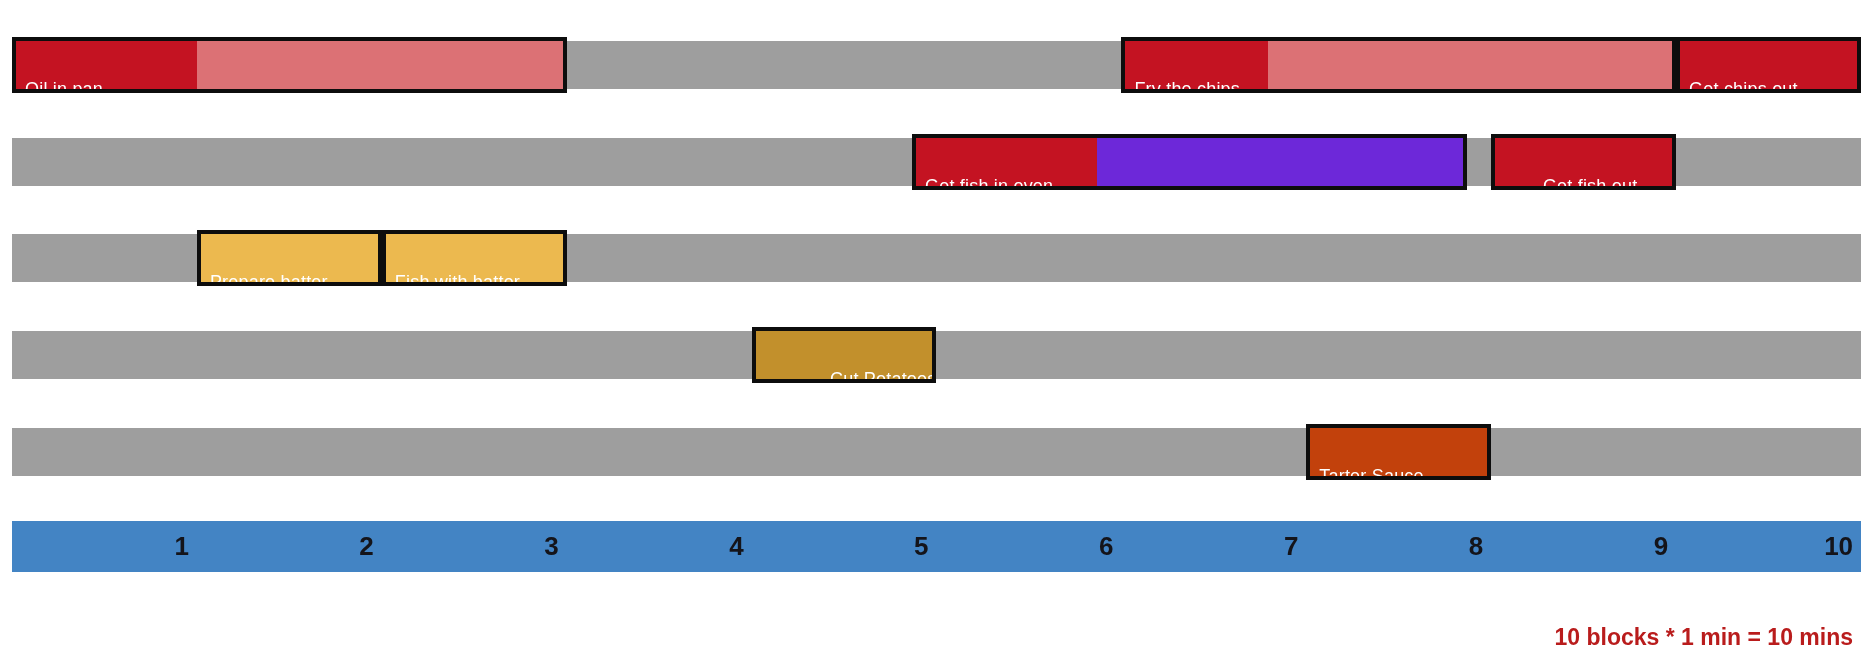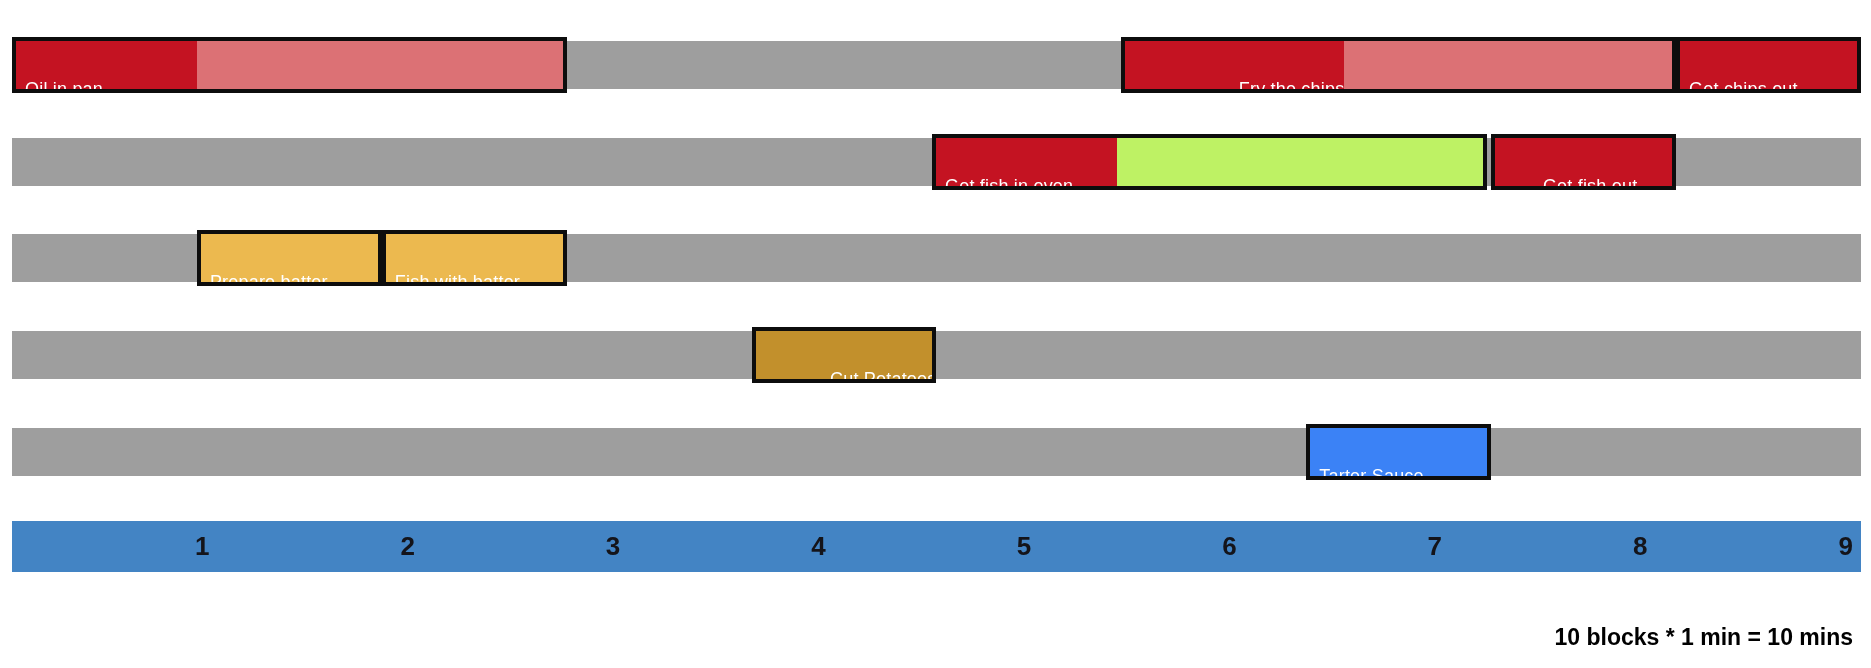--- a/index.html
+++ b/index.html
@@ -66,50 +66,50 @@
   }
   .tick-label {
     color: #14141a;
     font-weight: bold;
     font-size: 26px;
   }
   .footnote {
     position: absolute;
     right: 18px;
     top: 624px;
-    color: #000000;
+    color: #b91c1c;
     font-weight: bold;
     font-size: 23px;
     white-space: nowrap;
   }
 </style>
 </head>
 <body>
 
 <div id="chart">
   <div class="footnote">10 blocks * 1 min = 10 mins</div>
 <div class="row-bar" style="top: 41px; background: rgb(158, 158, 158);">
       <div class="task-box" style="left: 0px; width: 554.7px; background: rgb(220, 113, 117);">
         <div class="task-active" style="width: 180.9px; background: rgb(196, 19, 34);">
           <span class="task-label">Oil in pan</span>
         </div>
       </div>
       <div class="task-box" style="left: 1109.4px; width: 554.7px; background: rgb(220, 113, 117);">
-        <div class="task-active" style="width: 219px; background: rgb(196, 19, 34); justify-content: flex-end;">
+        <div class="task-active" style="width: 143px; background: rgb(196, 19, 34);">
           <span class="task-label">Fry the chips</span>
         </div>
       </div>
       <div class="task-box" style="left: 1664.1px; width: 184.9px; background: rgb(196, 19, 34);">
         <div class="task-active" style="width: 180.9px; background: transparent;">
           <span class="task-label">Get chips out</span>
         </div>
       </div>
     </div>
     <div class="row-bar" style="top: 138px; background: rgb(158, 158, 158);">
-      <div class="task-box" style="left: 920px; width: 554.7px; background: #bef264;">
+      <div class="task-box" style="left: 900px; width: 554.7px; background: #6d28d9;">
         <div class="task-active" style="width: 180.9px; background: rgb(196, 19, 34);">
           <span class="task-label">Get fish in oven</span>
         </div>
       </div>
       <div class="task-box" style="left: 1479.2px; width: 184.9px; background: rgb(196, 19, 34);">
         <div class="task-active" style="width: 180.9px; background: transparent; justify-content: center;">
           <span class="task-label">Get fish out</span>
         </div>
       </div>
     </div>
@@ -126,21 +126,21 @@
       </div>
     </div>
     <div class="row-bar" style="top: 331px; background: rgb(158, 158, 158);">
       <div class="task-box" style="left: 739.6px; width: 184.9px; background: rgb(194, 144, 44);">
         <div class="task-active" style="width: 180.9px; background: transparent; justify-content: flex-end;">
           <span class="task-label">Cut Potatoes</span>
         </div>
       </div>
     </div>
     <div class="row-bar" style="top: 428px; background: rgb(158, 158, 158);">
-      <div class="task-box" style="left: 1294.3px; width: 184.9px; background: #3b82f6;">
+      <div class="task-box" style="left: 1294.3px; width: 184.9px; background: #c2410c;">
         <div class="task-active" style="width: 180.9px; background: transparent;">
           <span class="task-label">Tarter Sauce</span>
         </div>
       </div>
     </div>
     <div class="axis" style="background: rgb(67, 132, 196);">
       <div class="tick-cell">
         <span class="tick-label">1</span>
       </div>
       <div class="tick-cell">
@@ -160,14 +160,17 @@
       </div>
       <div class="tick-cell">
         <span class="tick-label">7</span>
       </div>
       <div class="tick-cell">
         <span class="tick-label">8</span>
       </div>
       <div class="tick-cell">
         <span class="tick-label">9</span>
       </div>
+      <div class="tick-cell">
+        <span class="tick-label">10</span>
+      </div>
     </div>
   </div>
 
 </body></html>

